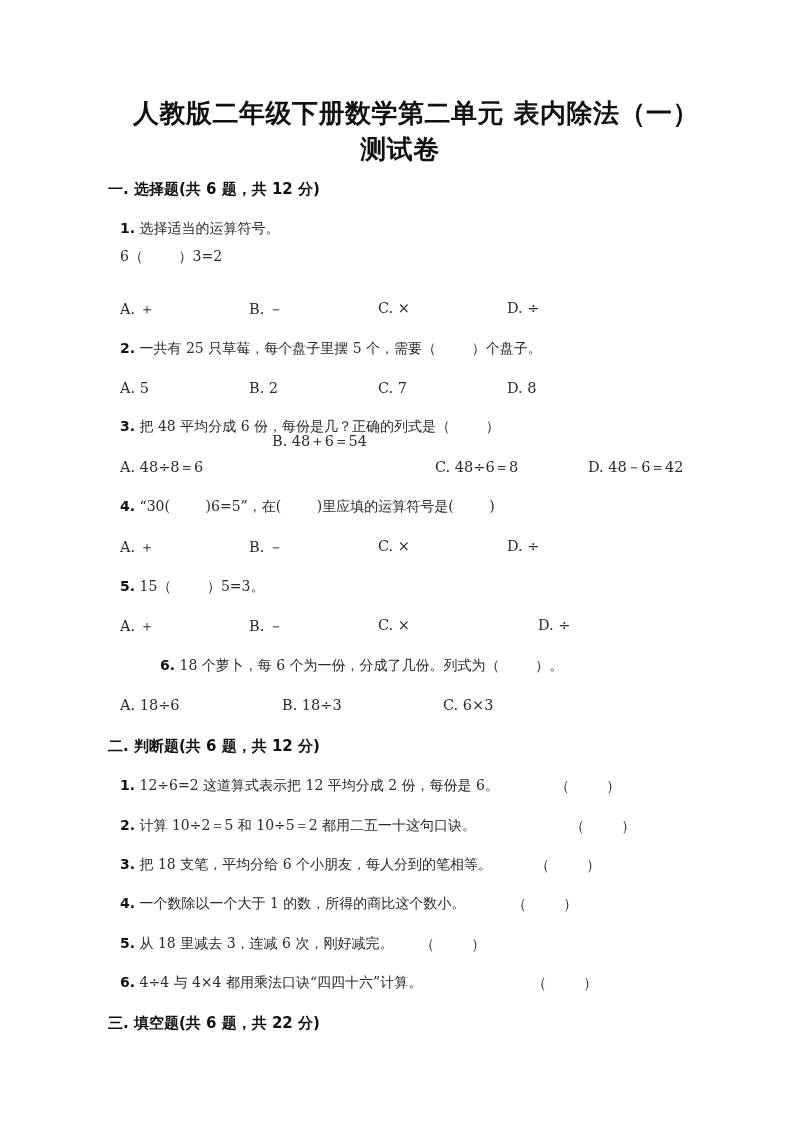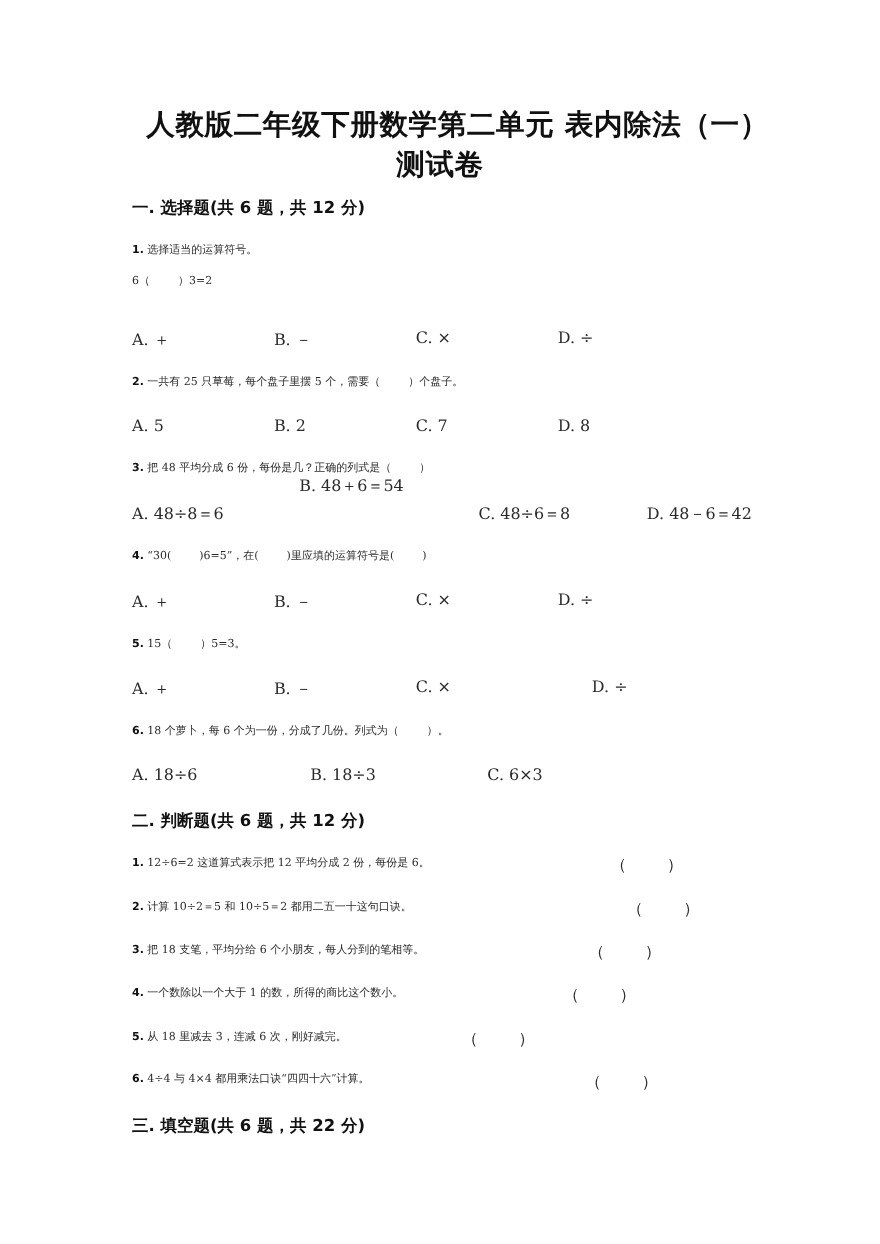--- a/index.html
+++ b/index.html
@@ -8,26 +8,26 @@
     font-family: "DejaVu Serif", "Liberation Serif", serif;
     color: #222222;
   }
   .title {
     position: absolute; left: 0; width: 800px; text-align: center;
     font-size: 26px; font-weight: bold; color: #111111;
     font-family: "DejaVu Sans", "Liberation Sans", sans-serif;
     letter-spacing: 0.5px;
   }
   .section {
-    position: absolute; left: 120px;
+    position: absolute; left: 108px;
     font-size: 15px; font-weight: bold; color: #111111;
     font-family: "DejaVu Sans", "Liberation Sans", sans-serif;
   }
   .line {
-    position: absolute; left: 120px; font-size: 10px; white-space: pre;
+    position: absolute; left: 120px; font-size: 14px; white-space: pre;
     color: #2a2a2a;
   }
   .num { font-weight: bold; color: #111111; font-family: "DejaVu Sans", "Liberation Sans", sans-serif; }
   .opt { position: absolute; font-size: 14.5px; white-space: pre; color: #2a2a2a; }
   .paren { position: absolute; font-size: 14.5px; white-space: pre; color: #2a2a2a; }
 </style>
 </head>
 <body>
 
 <div>
@@ -60,21 +60,21 @@
   <div class="opt" style="top:538px;left:249px;">B. －</div>
   <div class="opt" style="top:538px;left:378px;">C. ×</div>
   <div class="opt" style="top:538px;left:507px;">D. ÷</div>
 
   <div class="line" style="top:578px;"><span class="num">5.</span><span> 15（        ）5=3。</span></div>
   <div class="opt" style="top:617px;left:120px;">A. ＋</div>
   <div class="opt" style="top:617px;left:249px;">B. －</div>
   <div class="opt" style="top:617px;left:378px;">C. ×</div>
   <div class="opt" style="top:617px;left:538px;">D. ÷</div>
 
-  <div class="line" style="top:657px;"><span class="num">6.</span><span> 18 个萝卜，每 6 个为一份，分成了几份。列式为（        ）。</span></div>
+  <div class="line" style="top:657px;margin-left:40px;"><span class="num">6.</span><span> 18 个萝卜，每 6 个为一份，分成了几份。列式为（        ）。</span></div>
   <div class="opt" style="top:697px;left:120px;">A. 18÷6</div>
   <div class="opt" style="top:697px;left:282px;">B. 18÷3</div>
   <div class="opt" style="top:697px;left:443px;">C. 6×3</div>
 
   <div class="section" style="top:737px;">二. 判断题(共 6 题，共 12 分)</div>
 
   <div class="line" style="top:777px;"><span class="num">1.</span><span> 12÷6=2 这道算式表示把 12 平均分成 2 份，每份是 6。</span></div>
   <div class="paren" style="top:777px;left:555px;">（        ）</div>
 
   <div class="line" style="top:817px;"><span class="num">2.</span><span> 计算 10÷2＝5 和 10÷5＝2 都用二五一十这句口诀。</span></div>

